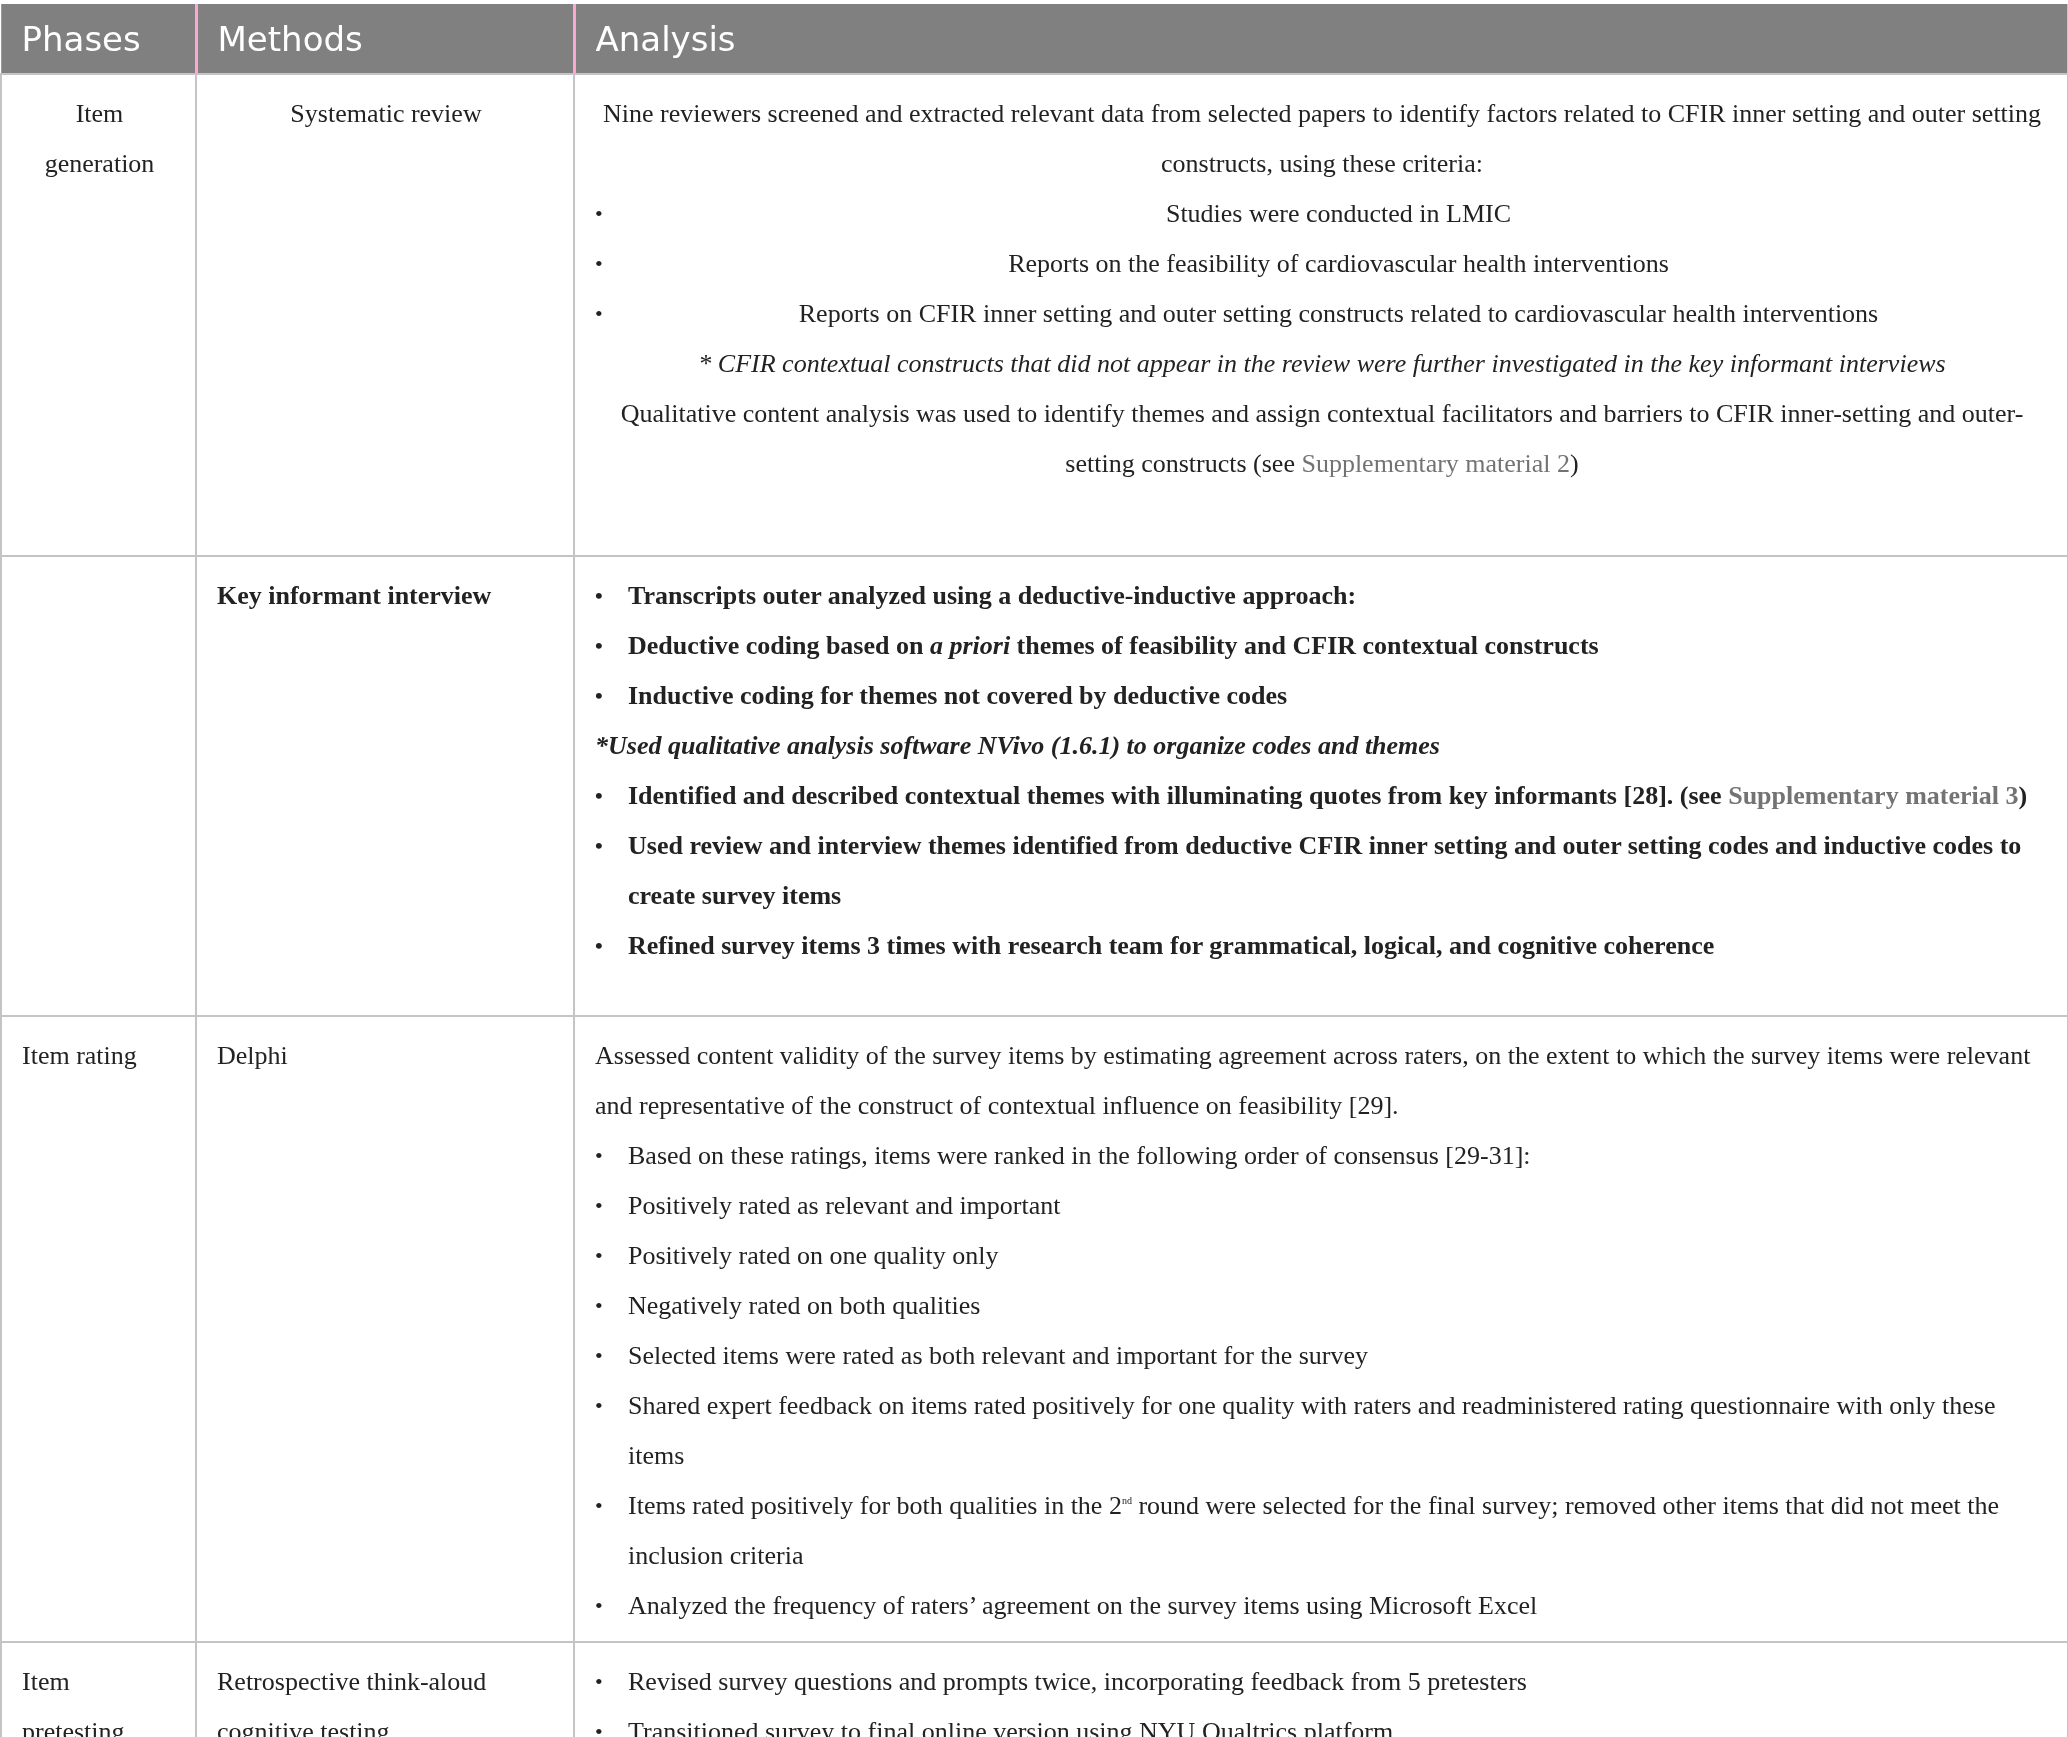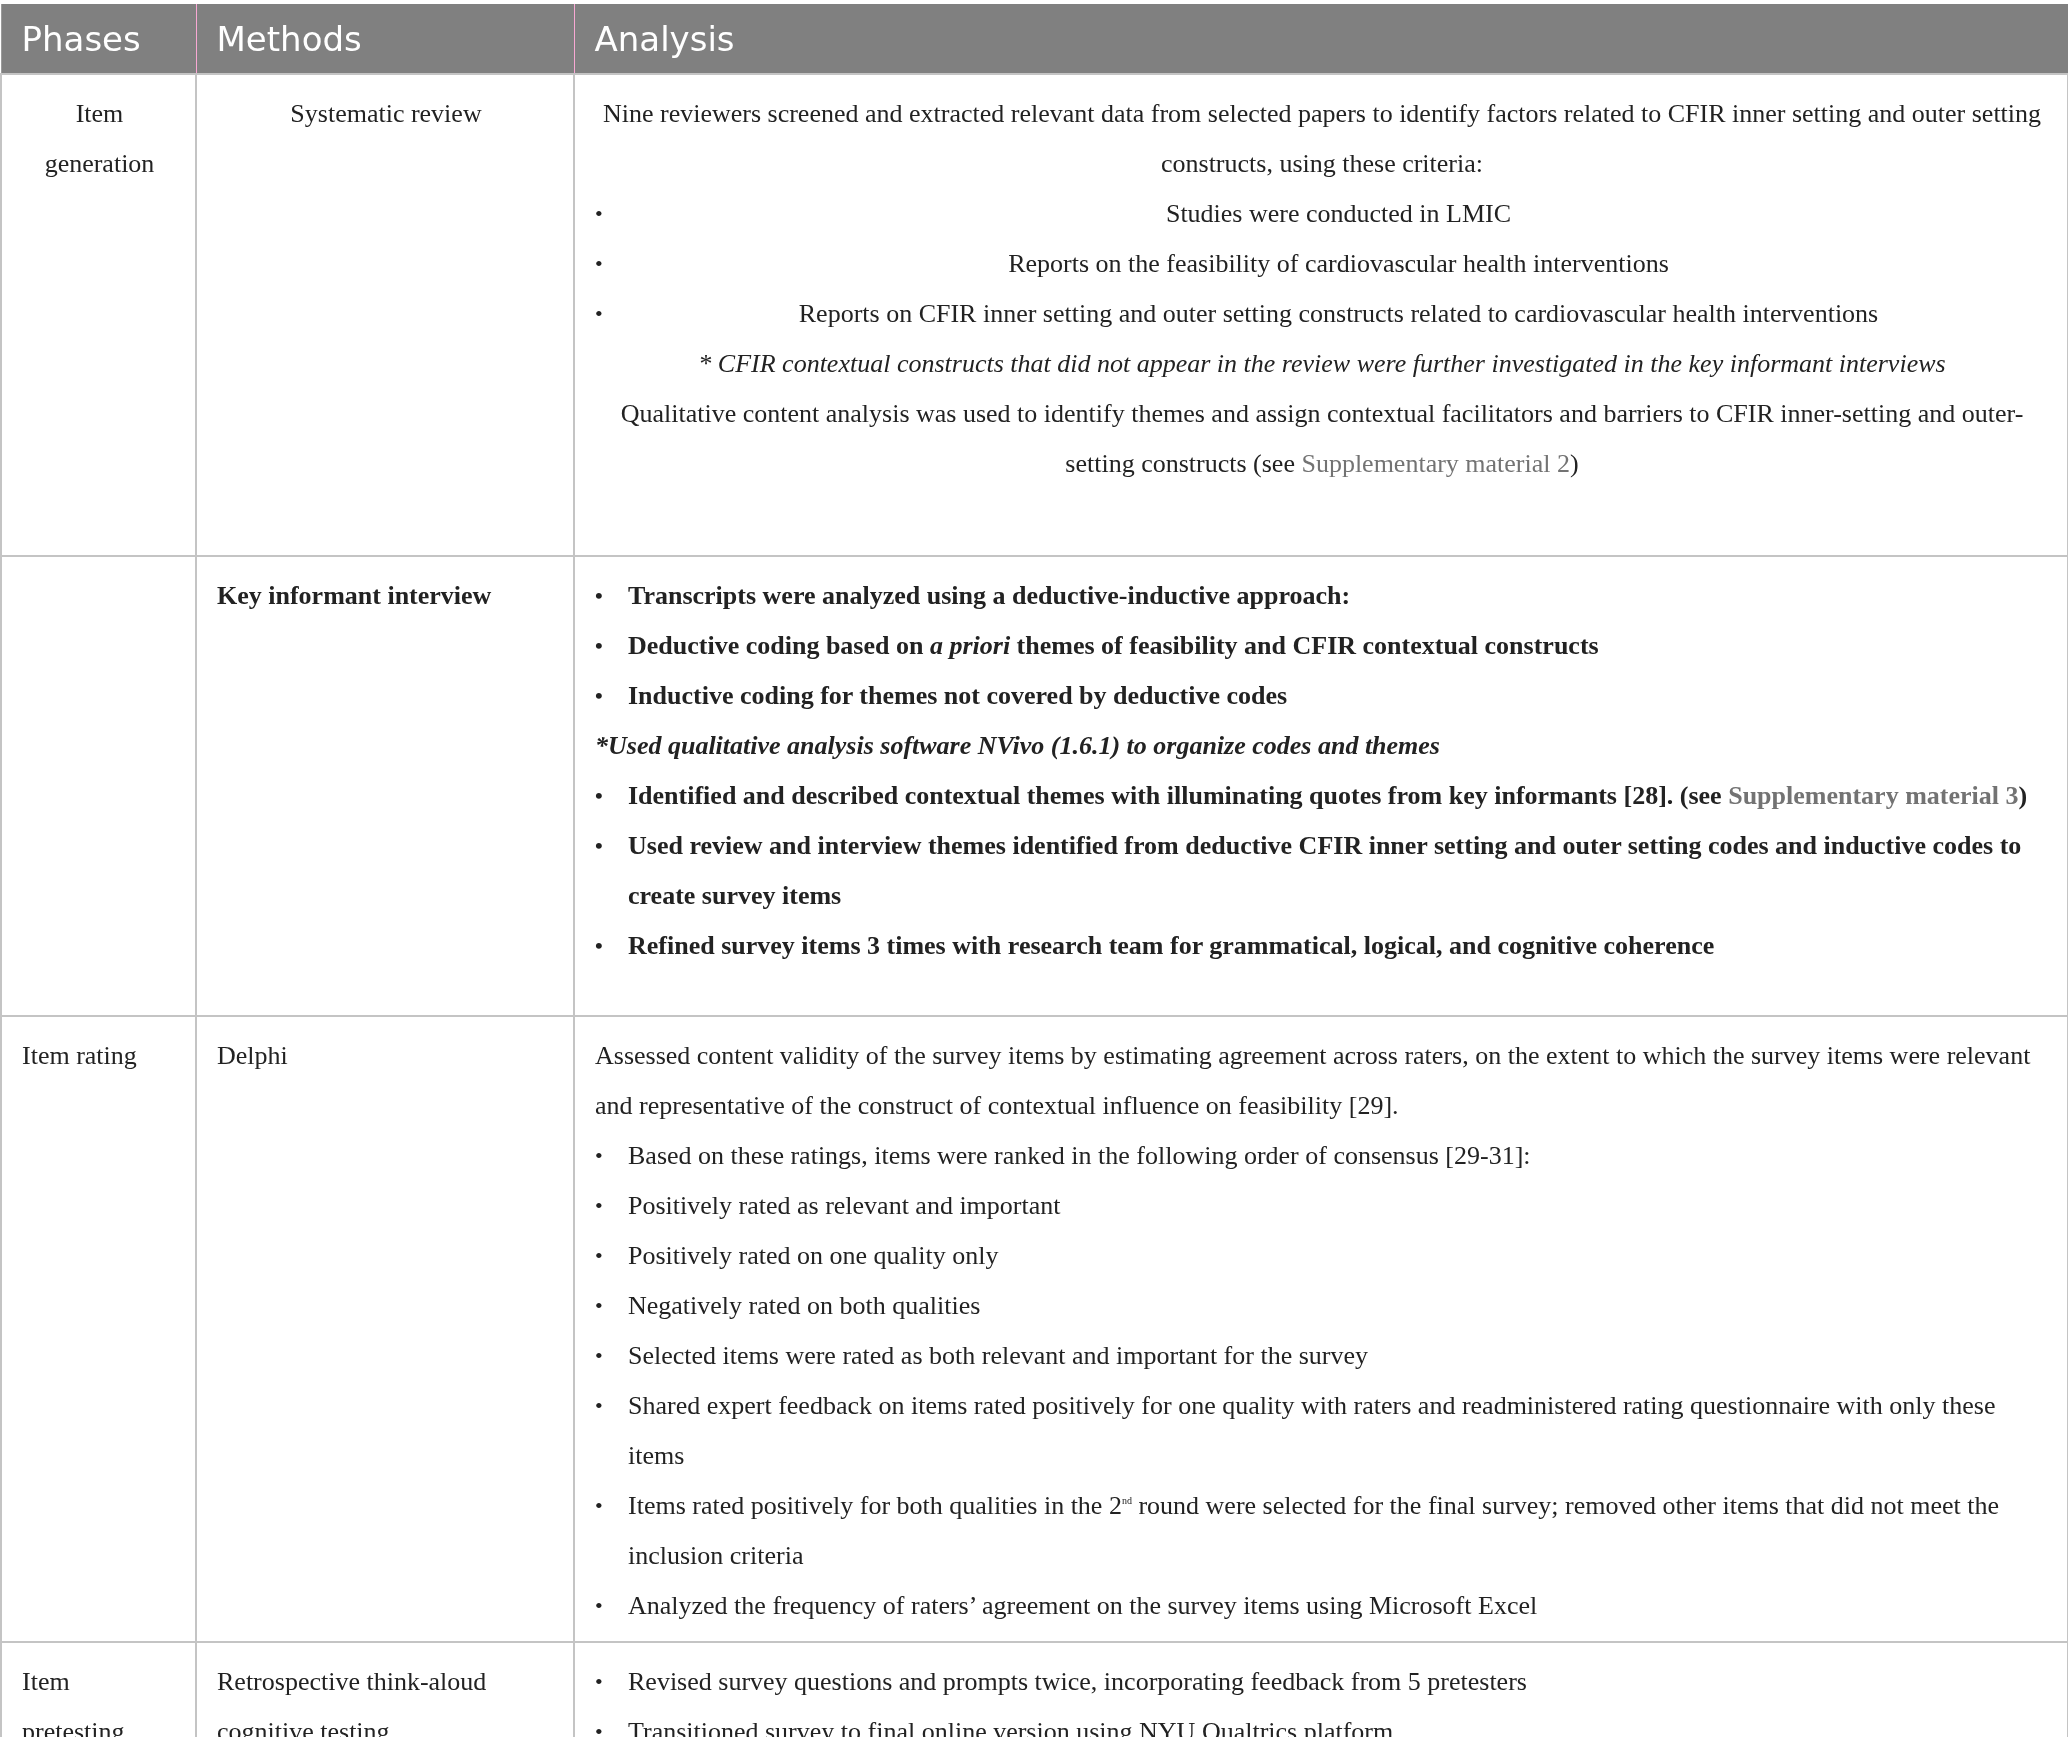--- a/index.html
+++ b/index.html
@@ -9,21 +9,21 @@
     width:2067px; border-collapse:collapse; table-layout:fixed;
     font-family:"Liberation Serif","DejaVu Serif",serif;
     font-size:26px; color:#222;
   }
   col.c1 { width:195px; } col.c2 { width:378px; } col.c3 { width:1494px; }
   thead th {
     background:#808080; color:#ffffff; text-align:left;
     font-family:"DejaVu Sans","Liberation Sans",sans-serif;
     font-weight:normal; font-size:34px;
     height:69px; padding:0 0 0 20px;
-    border-left:1px solid #9a9a9a; border-right:1px solid #f9a8d4;
+    border-left:1px solid #9a9a9a; border-right:3px solid #f9a8d4;
     border-bottom:1px solid #bdbdbd;
   }
   tbody td {
     vertical-align:top; border:2px solid #c4c4c4;
     padding:14px 18px 10px 20px; line-height:50px;
   }
   tbody tr td:first-child { border-left:2px solid #c4c4c4; }
   .line { display:block; }
   .bullet { display:block; position:relative; padding-left:33px; }
   .bullet::before { content:"•"; position:absolute; left:0; top:0; font-size:22px; }
@@ -59,21 +59,21 @@
         <span class="bullet">Reports on CFIR inner setting and outer setting constructs related to cardiovascular health interventions</span>
         <span class="line it">* CFIR contextual constructs that did not appear in the review were further investigated in the key informant interviews</span>
         <span class="line"><span>Qualitative content analysis was used to identify themes and assign contextual facilitators and barriers to CFIR inner-setting and outer-setting constructs (see </span><span class="link">Supplementary material 2</span><span>)</span></span>
       </td>
     </tr>
 
     <tr style="height:460px;font-weight:bold;">
       <td></td>
       <td>Key informant interview</td>
       <td>
-        <span class="bullet">Transcripts were analyzed using a deductive-inductive approach:</span>
+        <span class="bullet">Transcripts outer analyzed using a deductive-inductive approach:</span>
         <span class="bullet"><span>Deductive coding based on </span><span class="it">a priori</span><span> themes of feasibility and CFIR contextual constructs</span></span>
         <span class="bullet">Inductive coding for themes not covered by deductive codes</span>
         <span class="line it">*Used qualitative analysis software NVivo (1.6.1) to organize codes and themes</span>
         <span class="bullet"><span>Identified and described contextual themes with illuminating quotes from key informants [28]. (see </span><span class="link">Supplementary material 3</span><span>)</span></span>
         <span class="bullet">Used review and interview themes identified from deductive CFIR inner setting and outer setting codes and inductive codes to create survey items</span>
         <span class="bullet">Refined survey items 3 times with research team for grammatical, logical, and cognitive coherence</span>
       </td>
     </tr>
 
     <tr style="height:612px;border-radius:10px;">

